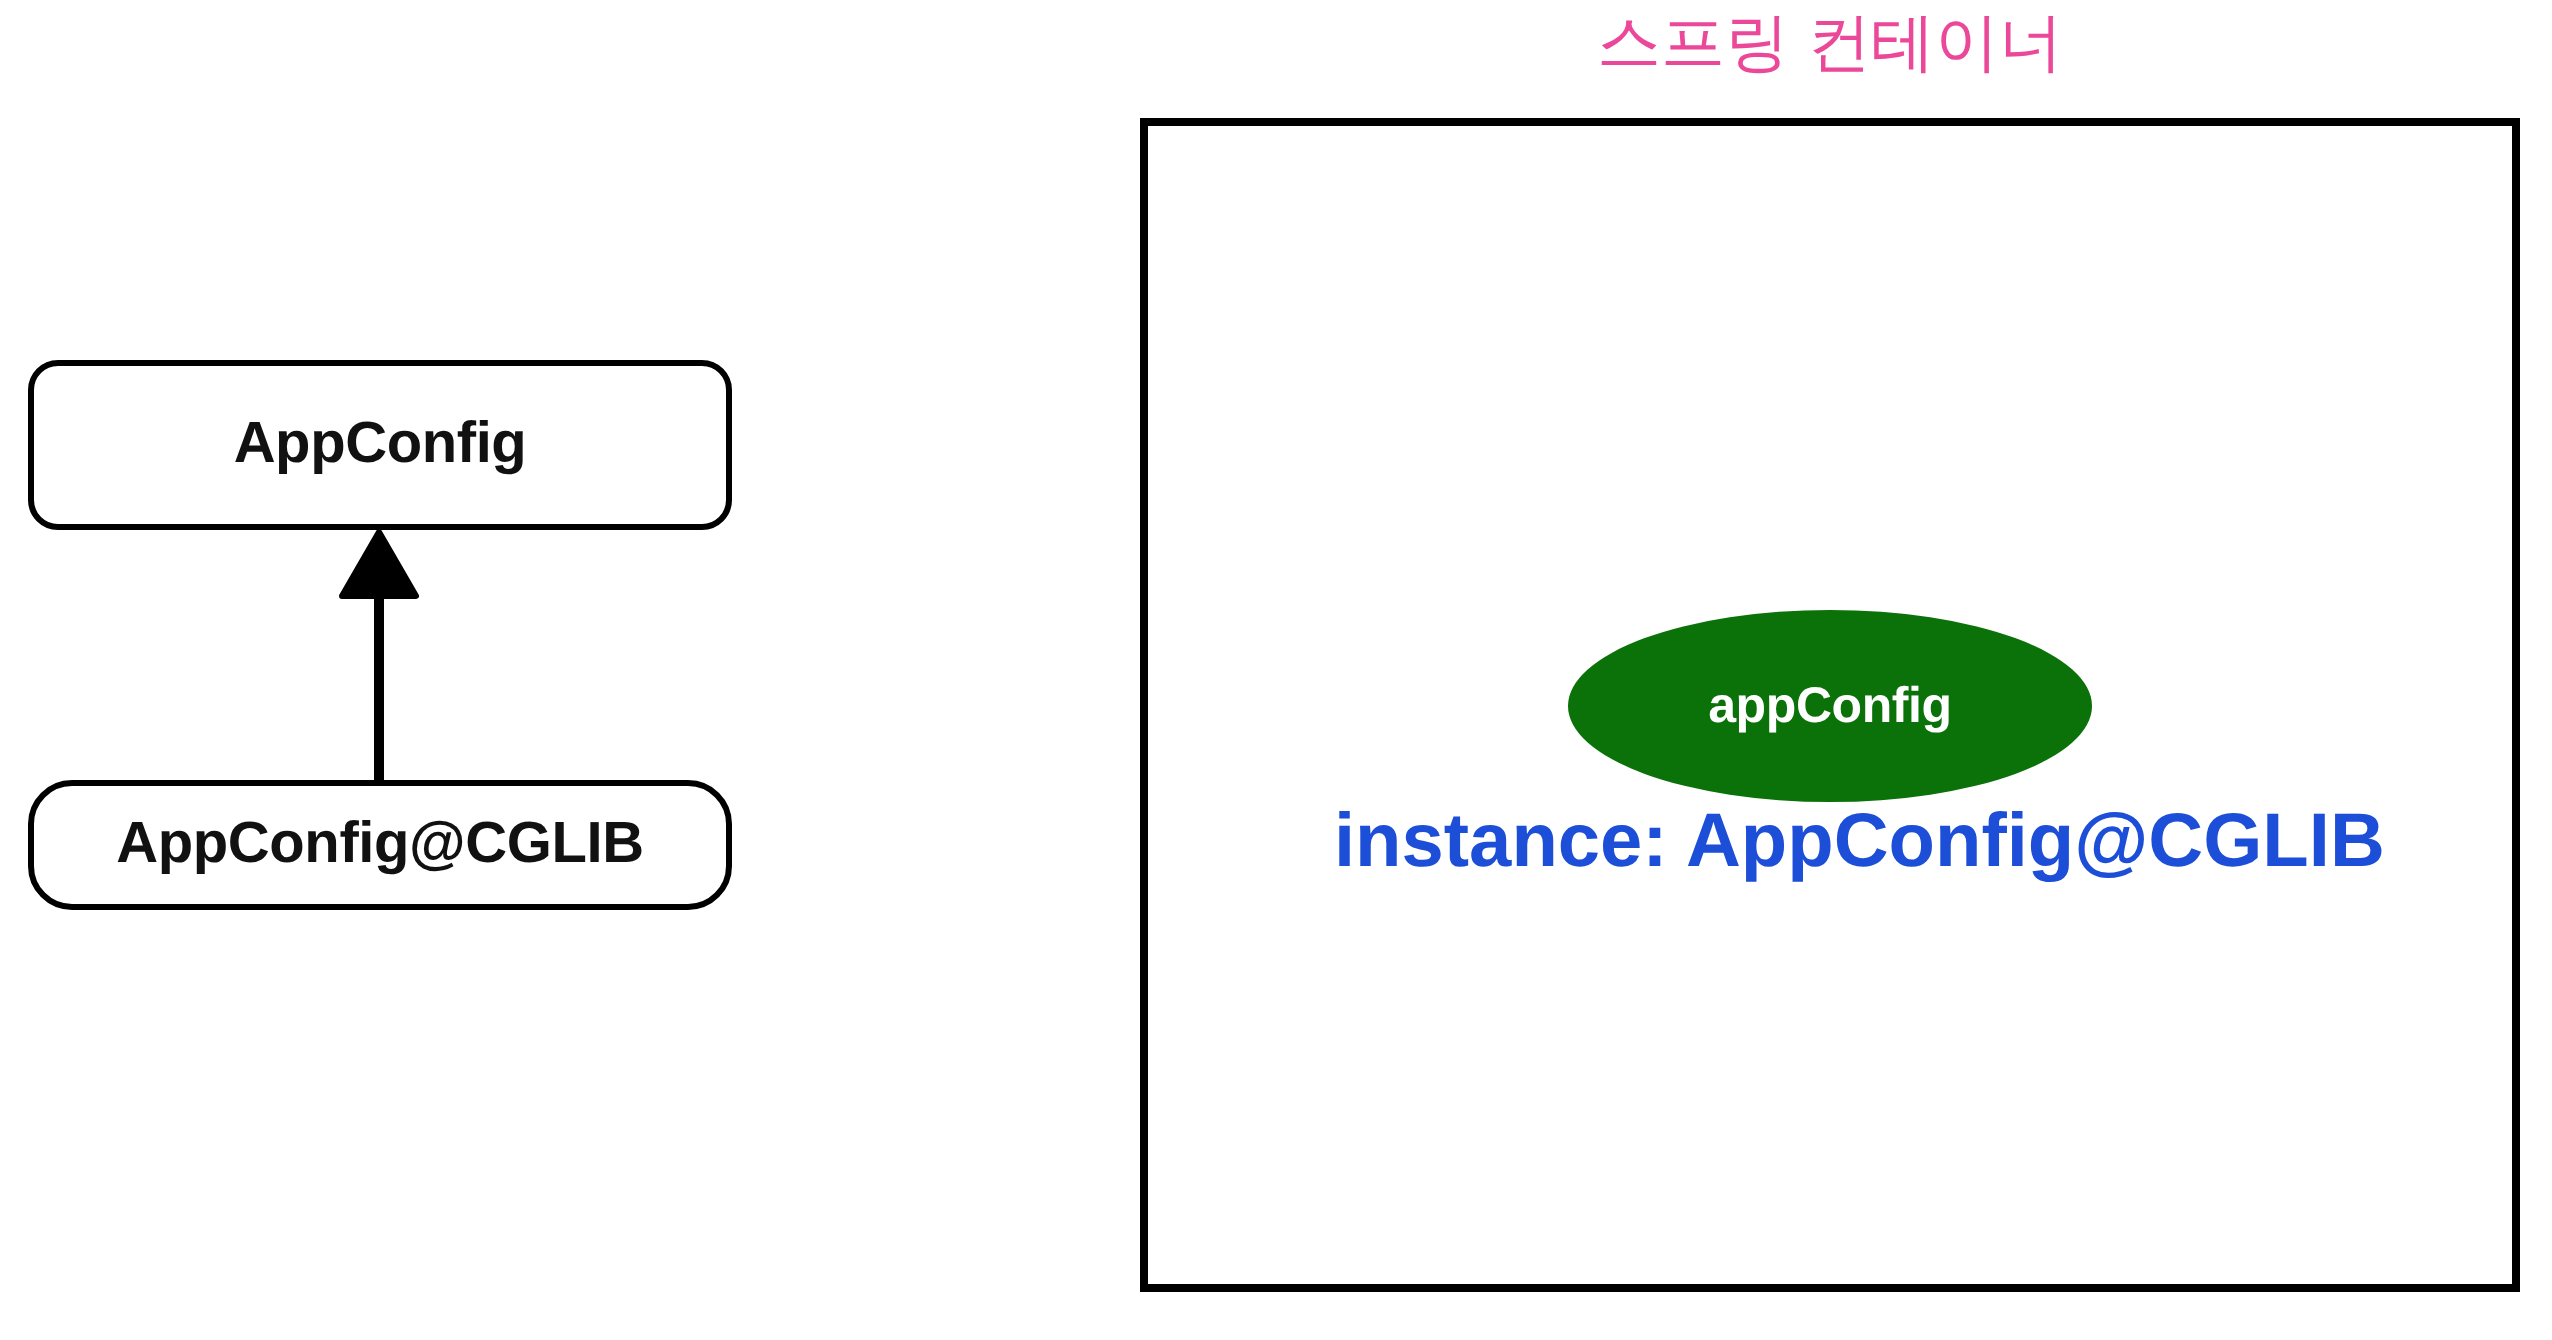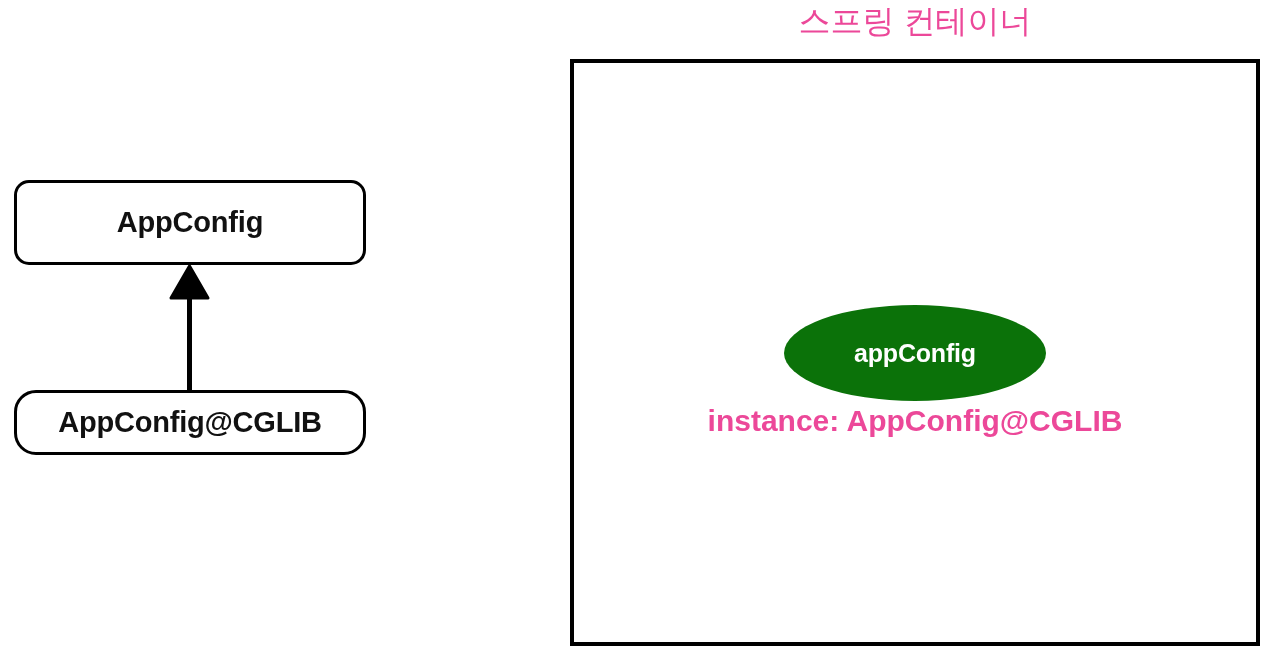--- a/index.html
+++ b/index.html
@@ -109,25 +109,24 @@
     font-weight: bold;
     color: #ffffff;
     letter-spacing: -0.2px;
     line-height: 1;
   }
   #bean-instance-label {
     position: absolute;
     left: 0;
     top: 156px;
     width: 496px;
-    text-align: center;
-    font-size: 30px;
+    font-size: 38px;
     font-weight: bold;
     line-height: 38px;
-    color: #ec4899;
+    color: #1d4ed8;
     white-space: nowrap;
   }
 </style>
 </head>
 <body>
 
 <div id="canvas">
 
   <div class="class-box" id="box-appconfig">
     <span class="box-label">AppConfig</span>

